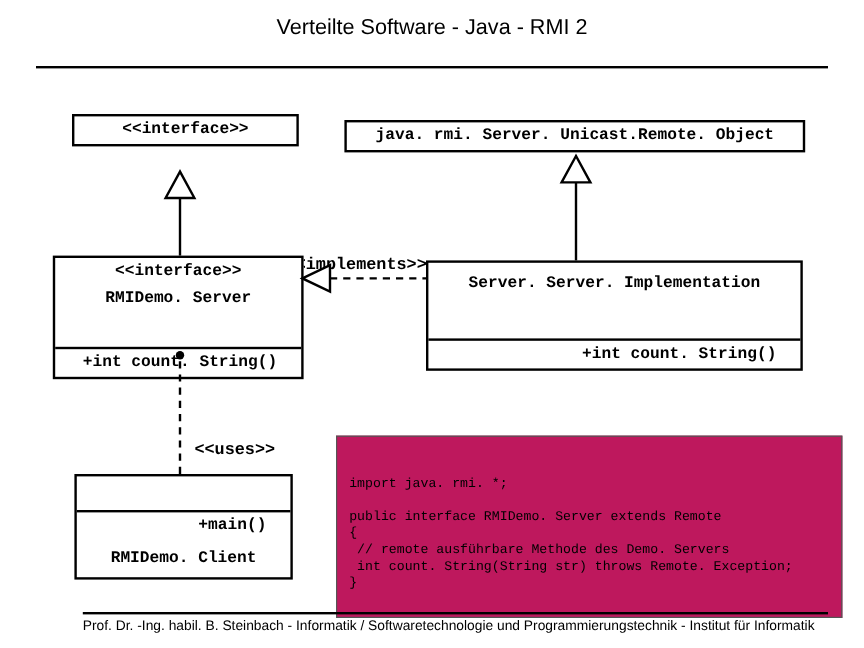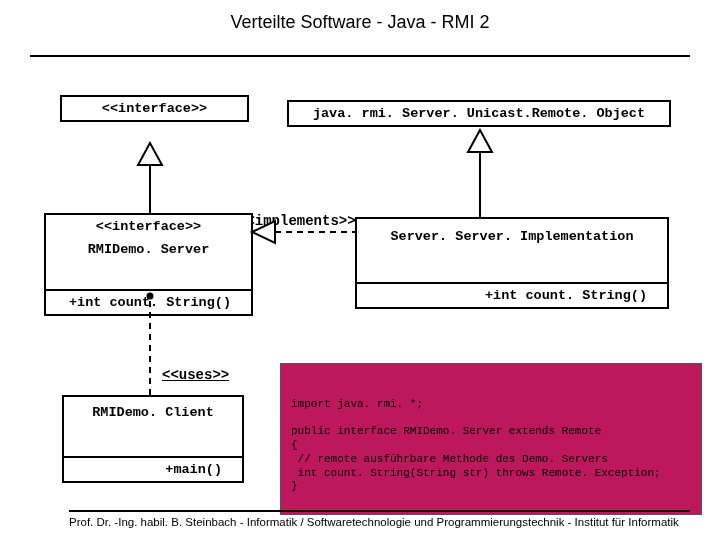--- a/index.html
+++ b/index.html
@@ -89,25 +89,25 @@
   <div class="row">&lt;&lt;interface&gt;&gt;</div>
   <div class="row">RMIDemo. Server</div>
   <div class="row sep left">+int count. String()</div>
 </div>
 
 <div class="box" style="left:355px; top:217px; width:310px;">
   <div class="row" style="padding-top:10px;padding-bottom:10px;">Server. Server. Implementation</div>
   <div class="row sep left">+int count. String()</div>
 </div>
 
-<div class="label" style="left:162px; top:339px;text-decoration:underline;">&lt;&lt;uses&gt;&gt;</div>
+<div class="label" style="left:162px; top:339px;">&lt;&lt;uses&gt;&gt;</div>
 
 <div class="box" style="left:62px; top:395px; width:178px;">
+  <div class="row sep left">+main()</div>
   <div class="row" style="padding-top:8px;padding-bottom:8px;">RMIDemo. Client</div>
-  <div class="row sep left">+main()</div>
 </div>
 
 <div class="code-box" style="left:280px; top:363px; width:400px;">
 <span>import java. rmi. *;</span>
 
 <span>public interface RMIDemo. Server extends Remote</span>
 <span>{</span>
 <span> // remote ausführbare Methode des Demo. Servers</span>
 <span> int count. String(String str) throws Remote. Exception;</span>
 <span>}</span>

